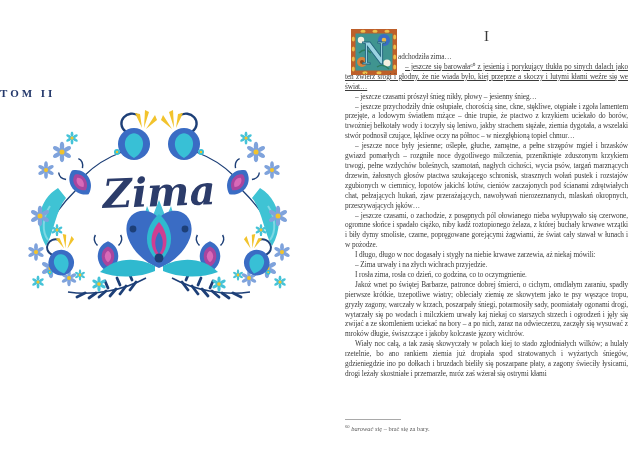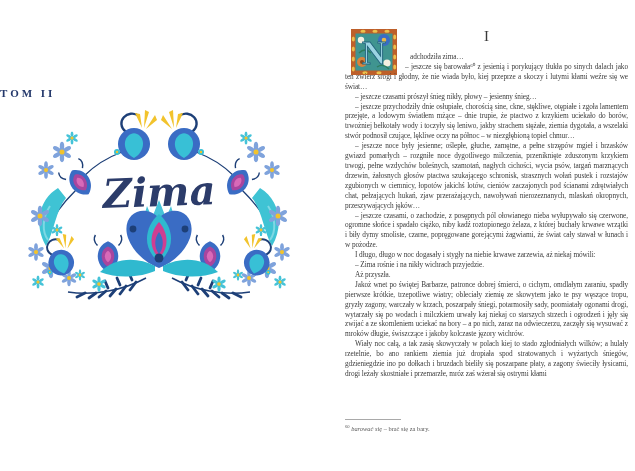--- a/index.html
+++ b/index.html
@@ -17,22 +17,22 @@
     font-family:"DejaVu Serif",serif;font-style:italic;font-weight:bold;
     font-size:40px;color:#2c3c6a;transform:rotate(-2deg);}
 
   
   .chapter-number{position:absolute;top:28px;left:27px;width:283px;text-align:center;
     font-size:15px;color:#3a3a3a;}
   .drop-cap{position:absolute;left:33px;top:29px;width:46px;height:46px;}
   .text-col{position:absolute;left:27px;top:52px;width:283px;}
   .text-col p{margin:0;text-align:justify;text-indent:10px;
     font-size:7.3px;line-height:9.9px;letter-spacing:-0.08px;color:#3c3c3c;}
-  .text-col p.p-cap-first{margin-left:53px;text-indent:0;padding-left:12px;}
-  .text-col p.p-cap-second{text-indent:60px;}
+  .text-col p.p-cap-first{margin-left:53px;text-indent:0;}
+  .text-col p.p-cap-second{text-indent:60px;text-decoration:underline;}
   .footnote{position:absolute;left:27px;top:419px;width:283px;}
   .footnote-rule{width:56px;height:0;border-top:1px solid #a9a9a9;margin-bottom:3px;}
   .footnote-text{font-size:6.4px;color:#5a5a5a;line-height:8px;}
   .footnote-text sup{font-size:4.6px;}
   .footnote-text .term{font-style:italic;}
 </style>
 </head>
 <body>
 
 <div class="spread">
@@ -172,22 +172,22 @@
     </div>
 
     <div class="text-col">
         <p class="p-cap-first">adchodziła zima…</p>
         <p class="p-cap-second">– jeszcze się barowała⁶⁰ z jesienią i porykujący tłukła po sinych dalach jako ten zwierz srogi i głodny, że nie wiada było, kiej przeprze a skoczy i lutymi kłami weźre się we świat…</p>
         <p>– jeszcze czasami prószył śnieg nikły, płowy – jesienny śnieg…</p>
         <p>– jeszcze przychodziły dnie osłupiałe, chorością sine, ckne, stękliwe, otępiałe i zgoła lamentem przejęte, a lodowym światłem mżące – dnie trupie, że ptactwo z krzykiem uciekało do borów, trwożniej bełkotały wody i toczyły się leniwo, jakby strachem stężałe, ziemia dygotała, a wszelaki stwór podnosił czujące, lękliwe oczy na północ – w niezgłębioną topiel chmur…</p>
         <p>– jeszcze noce były jesienne; oślepłe, głuche, zamętne, a pełne strzępów mgieł i brzasków gwiazd pomarłych – rozgniłe noce dygotliwego milczenia, przeniknięte zduszonym krzykiem trwogi, pełne wzdychów boleśnych, szamotań, nagłych cichości, wycia psów, targań marznących drzewin, żałosnych głosów ptactwa szukającego schronisk, strasznych wołań pustek i rozstajów zgubionych w ciemnicy, łopotów jakichś lotów, cieniów zaczajonych pod ścianami zdrętwiałych chat, pełzających hukań, zjaw przerażających, nawoływań nierozeznanych, mlaskań okropnych, przeszywających jęków…</p>
         <p>– jeszcze czasami, o zachodzie, z posępnych pól ołowianego nieba wyłupywało się czerwone, ogromne słońce i spadało ciężko, niby kadź roztopionego żelaza, z której buchały krwawe wrzątki i biły dymy smoliste, czarne, popręgowane gorejącymi żagwiami, że świat cały stawał w łunach i w pożodze.</p>
         <p>I długo, długo w noc dogasały i stygły na niebie krwawe zarzewia, aż niekaj mówili:</p>
-        <p>– Zima rośnie i na nikły wichrach przyjedzie.</p>
-        <p>Aż przyszła.</p>
+        <p>– Zima urwały i na złych wichrach przyjedzie.</p>
+        <p>I rosła zima, rosła co dzień, co godzina, co to oczymgnienie.</p>
         <p>Jakoż wnet po świętej Barbarze, patronce dobrej śmierci, o cichym, omdlałym zaraniu, spadły pierwsze krótkie, trzepotliwe wiatry; obleciały ziemię ze skowytem jako te psy węszące tropu, gryzły zagony, warczały w krzach, poszarpały śniegi, potarmosiły sady, poomiatały ogonami drogi, wytarzały się po wodach i milczkiem urwały kaj niekaj co starszych strzech i ogrodzeń i jęły się zwijać a ze skomleniem uciekać na bory – a po nich, zaraz na odwieczerzu, zaczęły się wysuwać z mroków długie, świszczące i jakoby kolczaste jęzory wichrów.</p>
         <p>Wiały noc całą, a tak zasię skowyczały w polach kiej to stado zgłodniałych wilków; a hulały rzetelnie, bo ano rankiem ziemia już dropiała spod stratowanych i wyżartych śniegów, gdzieniegdzie ino po dołkach i bruzdach bieliły się poszarpane płaty, a zagony świeciły łysicami, drogi leżały skostniałe i przemarzłe, mróz zaś wżerał się ostrymi kłami</p>
       </div>
 
     <div class="footnote">
       <div class="footnote-rule"></div>
       <div class="footnote-text">
         <sup>60</sup>
         <span class="term">barować się</span>
         <span>– brać się za bary.</span>

